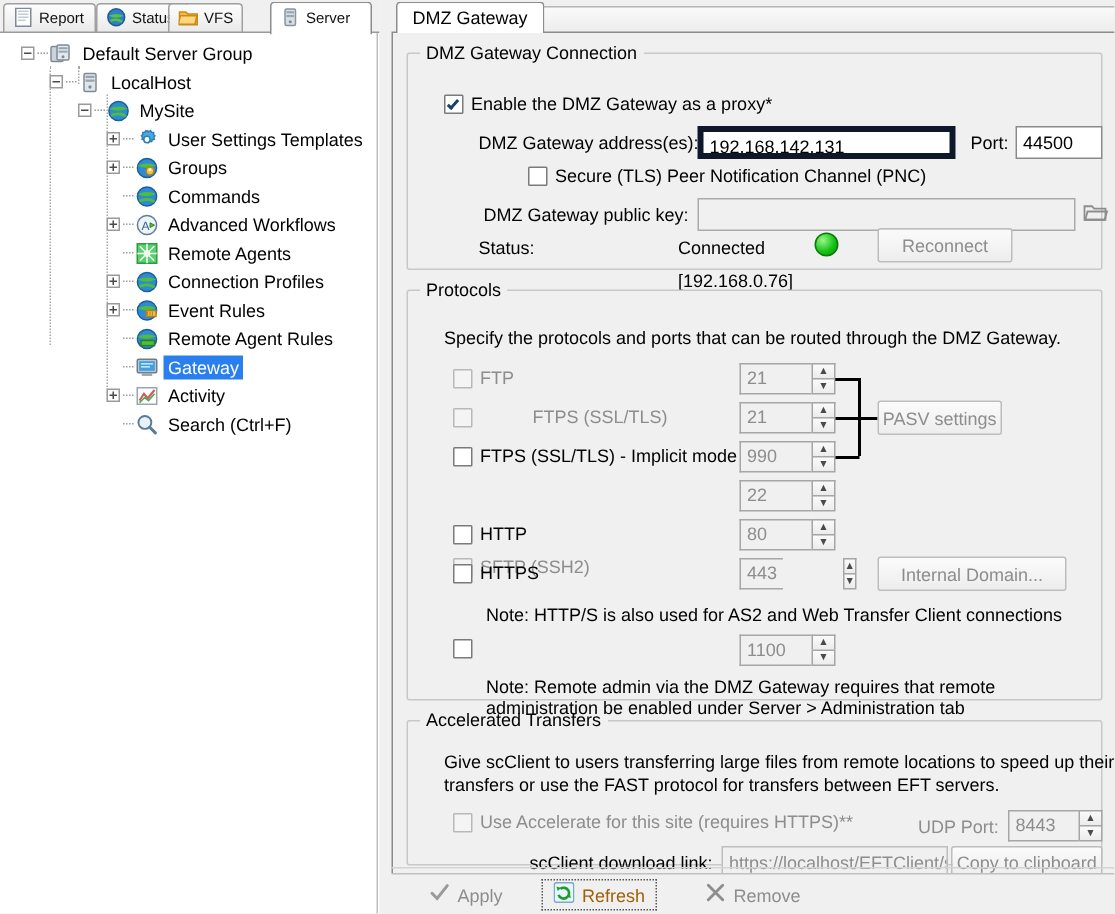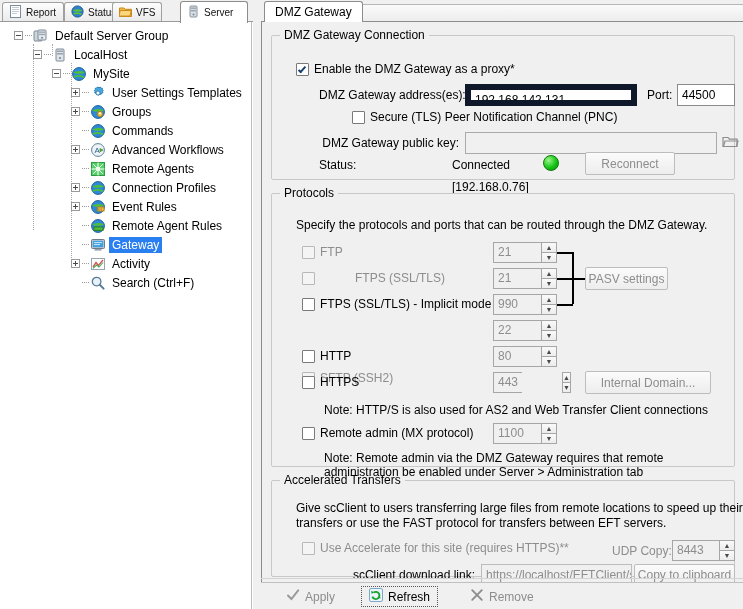--- a/index.html
+++ b/index.html
@@ -125,21 +125,21 @@
   .cbrow.dis .cbx { border-color: #b8b8b8; background: #f4f4f4; }
   .cbrow.dis { color: #8d8d8d; }
 
   
   .tin {
     position: absolute; height: 22px; background: #fff;
     border: 1px solid #9a9a9a; padding: 0 4px;
     font-family: "Liberation Sans", sans-serif; font-size: 12px; color: #000;
     line-height: 20px; white-space: nowrap; overflow: hidden;
   }
-  .tin.focus { border: 6px solid #0f172a; box-shadow: inset 0 0 0 1px #ffffff; }
+  .tin.focus { border: 4px solid #0f172a; box-shadow: inset 0 0 0 1px #ffffff; }
   .tin.dis { background: #f0f0f0; color: #8d8d8d; border-color: #aaaaaa; }
 
   
   .spin { position: absolute; height: 21px; display: flex; }
   .spin .sval {
     flex: 1 1 auto; border: 1px solid #a6a6a6; border-right: none;
     background: #f0f0f0; color: #8d8d8d; font-size: 12px;
     padding: 0 4px; line-height: 19px;
   }
   .spin .sbtns { width: 16px; display: flex; flex-direction: column; }
@@ -166,21 +166,21 @@
   
   #bottombar {
     position: absolute; left: 261px; top: 582px; width: 482px; height: 27px;
     background: #f0f0f0; border-top: 1px solid #c0c0c0;
   }
   .bbtn {
     position: absolute; top: 3px; height: 21px;
     display: flex; align-items: center; gap: 5px; padding: 0 7px;
     font-size: 12px; color: #8d8d8d; white-space: nowrap;
   }
-  .bbtn.enabled { color: #000000; justify-content: space-between; }
+  .bbtn.enabled { color: #a16207; justify-content: space-between; }
   .bbtn.focused { border: 1px dotted #555; }
   #sep-above-bottom {
     position: absolute; left: 261px; top: 578px; width: 482px; height: 1px; background: #d4d4d4;
   }
 </style>
 </head>
 <body>
 
 <div id="app">
 
@@ -564,21 +564,20 @@
             <span class="sb up">▲</span>
             <span class="sb">▼</span>
           </span>
         </div>
         <div class="btn" style="left:313px; top:171px; width:126px;">Internal Domain...</div>
 
         <div class="lbl" style="left:52px; top:203px;">Note: HTTP/S is also used for AS2 and Web Transfer Client connections</div>
 
         <div class="cbrow" style="left:30px; top:226px;">
           <span class="cbx"></span>
-          <span>Remote admin (MX protocol)</span>
         </div>
         <div class="spin" style="left:221px; top:223px; width:64px;">
           <span class="sval">1100</span>
           <span class="sbtns">
             <span class="sb up">▲</span>
             <span class="sb">▼</span>
           </span>
         </div>
 
         <div class="lbl" style="left:52px; top:251px;">Note: Remote admin via the DMZ Gateway requires that remote</div>
@@ -588,21 +587,21 @@
       <fieldset class="group" style="left:9px; top:451px; width:464px; height:104px;">
         <legend>Accelerated Transfers</legend>
 
         <div class="lbl" style="left:24px; top:14px;">Give scClient to users transferring large files from remote locations to speed up their</div>
         <div class="lbl" style="left:24px; top:29px;">transfers or use the FAST protocol for transfers between EFT servers.</div>
 
         <div class="cbrow dis" style="left:30px; top:54px;">
           <span class="cbx"></span>
           <span>Use Accelerate for this site (requires HTTPS)**</span>
         </div>
-        <div class="lbl dim" style="left:340px; top:57px;">UDP Copy:</div>
+        <div class="lbl dim" style="left:340px; top:57px;">UDP Port:</div>
         <div class="spin" style="left:400px; top:53px; width:63px;">
           <span class="sval">8443</span>
           <span class="sbtns">
             <span class="sb up">▲</span>
             <span class="sb">▼</span>
           </span>
         </div>
 
         <div class="lbl" style="left:60px; top:81px; width:143px; text-align:right;">scClient download link:</div>
         <div class="tin dis" style="left:209px; top:77px; width:151px; border-color:#bdbdbd;">https://localhost/EFTClient/scClient/</div>

